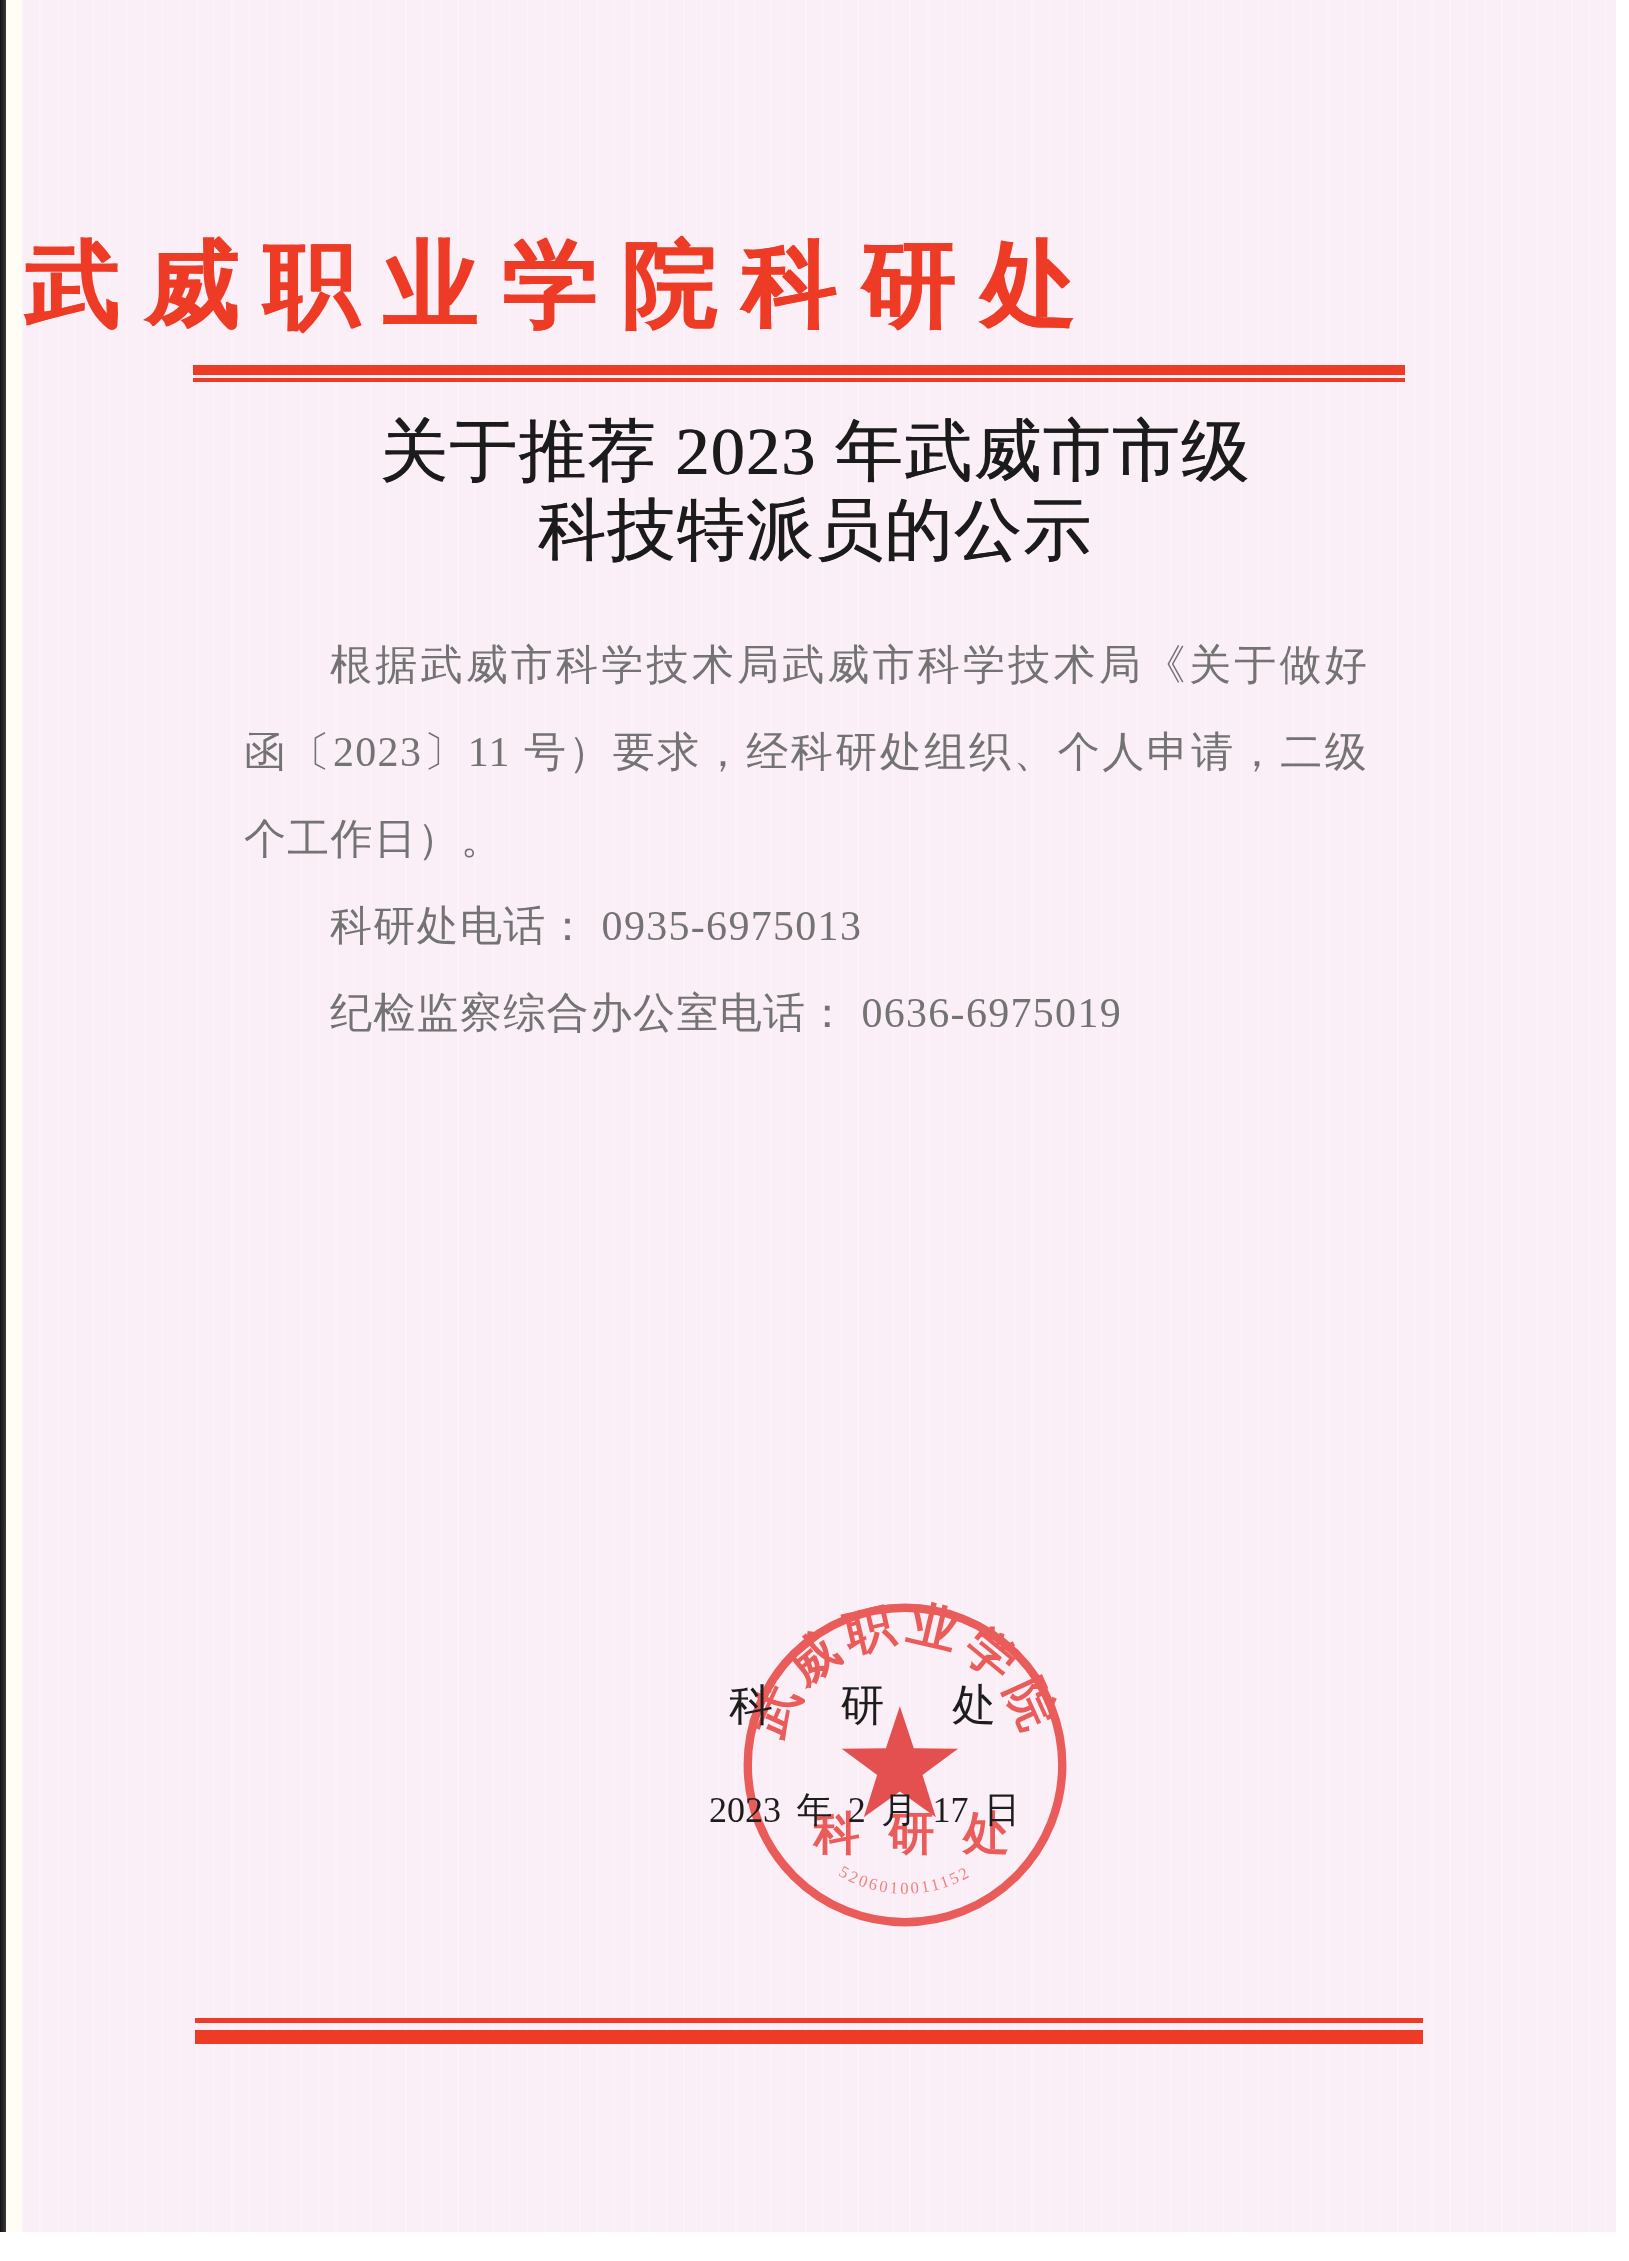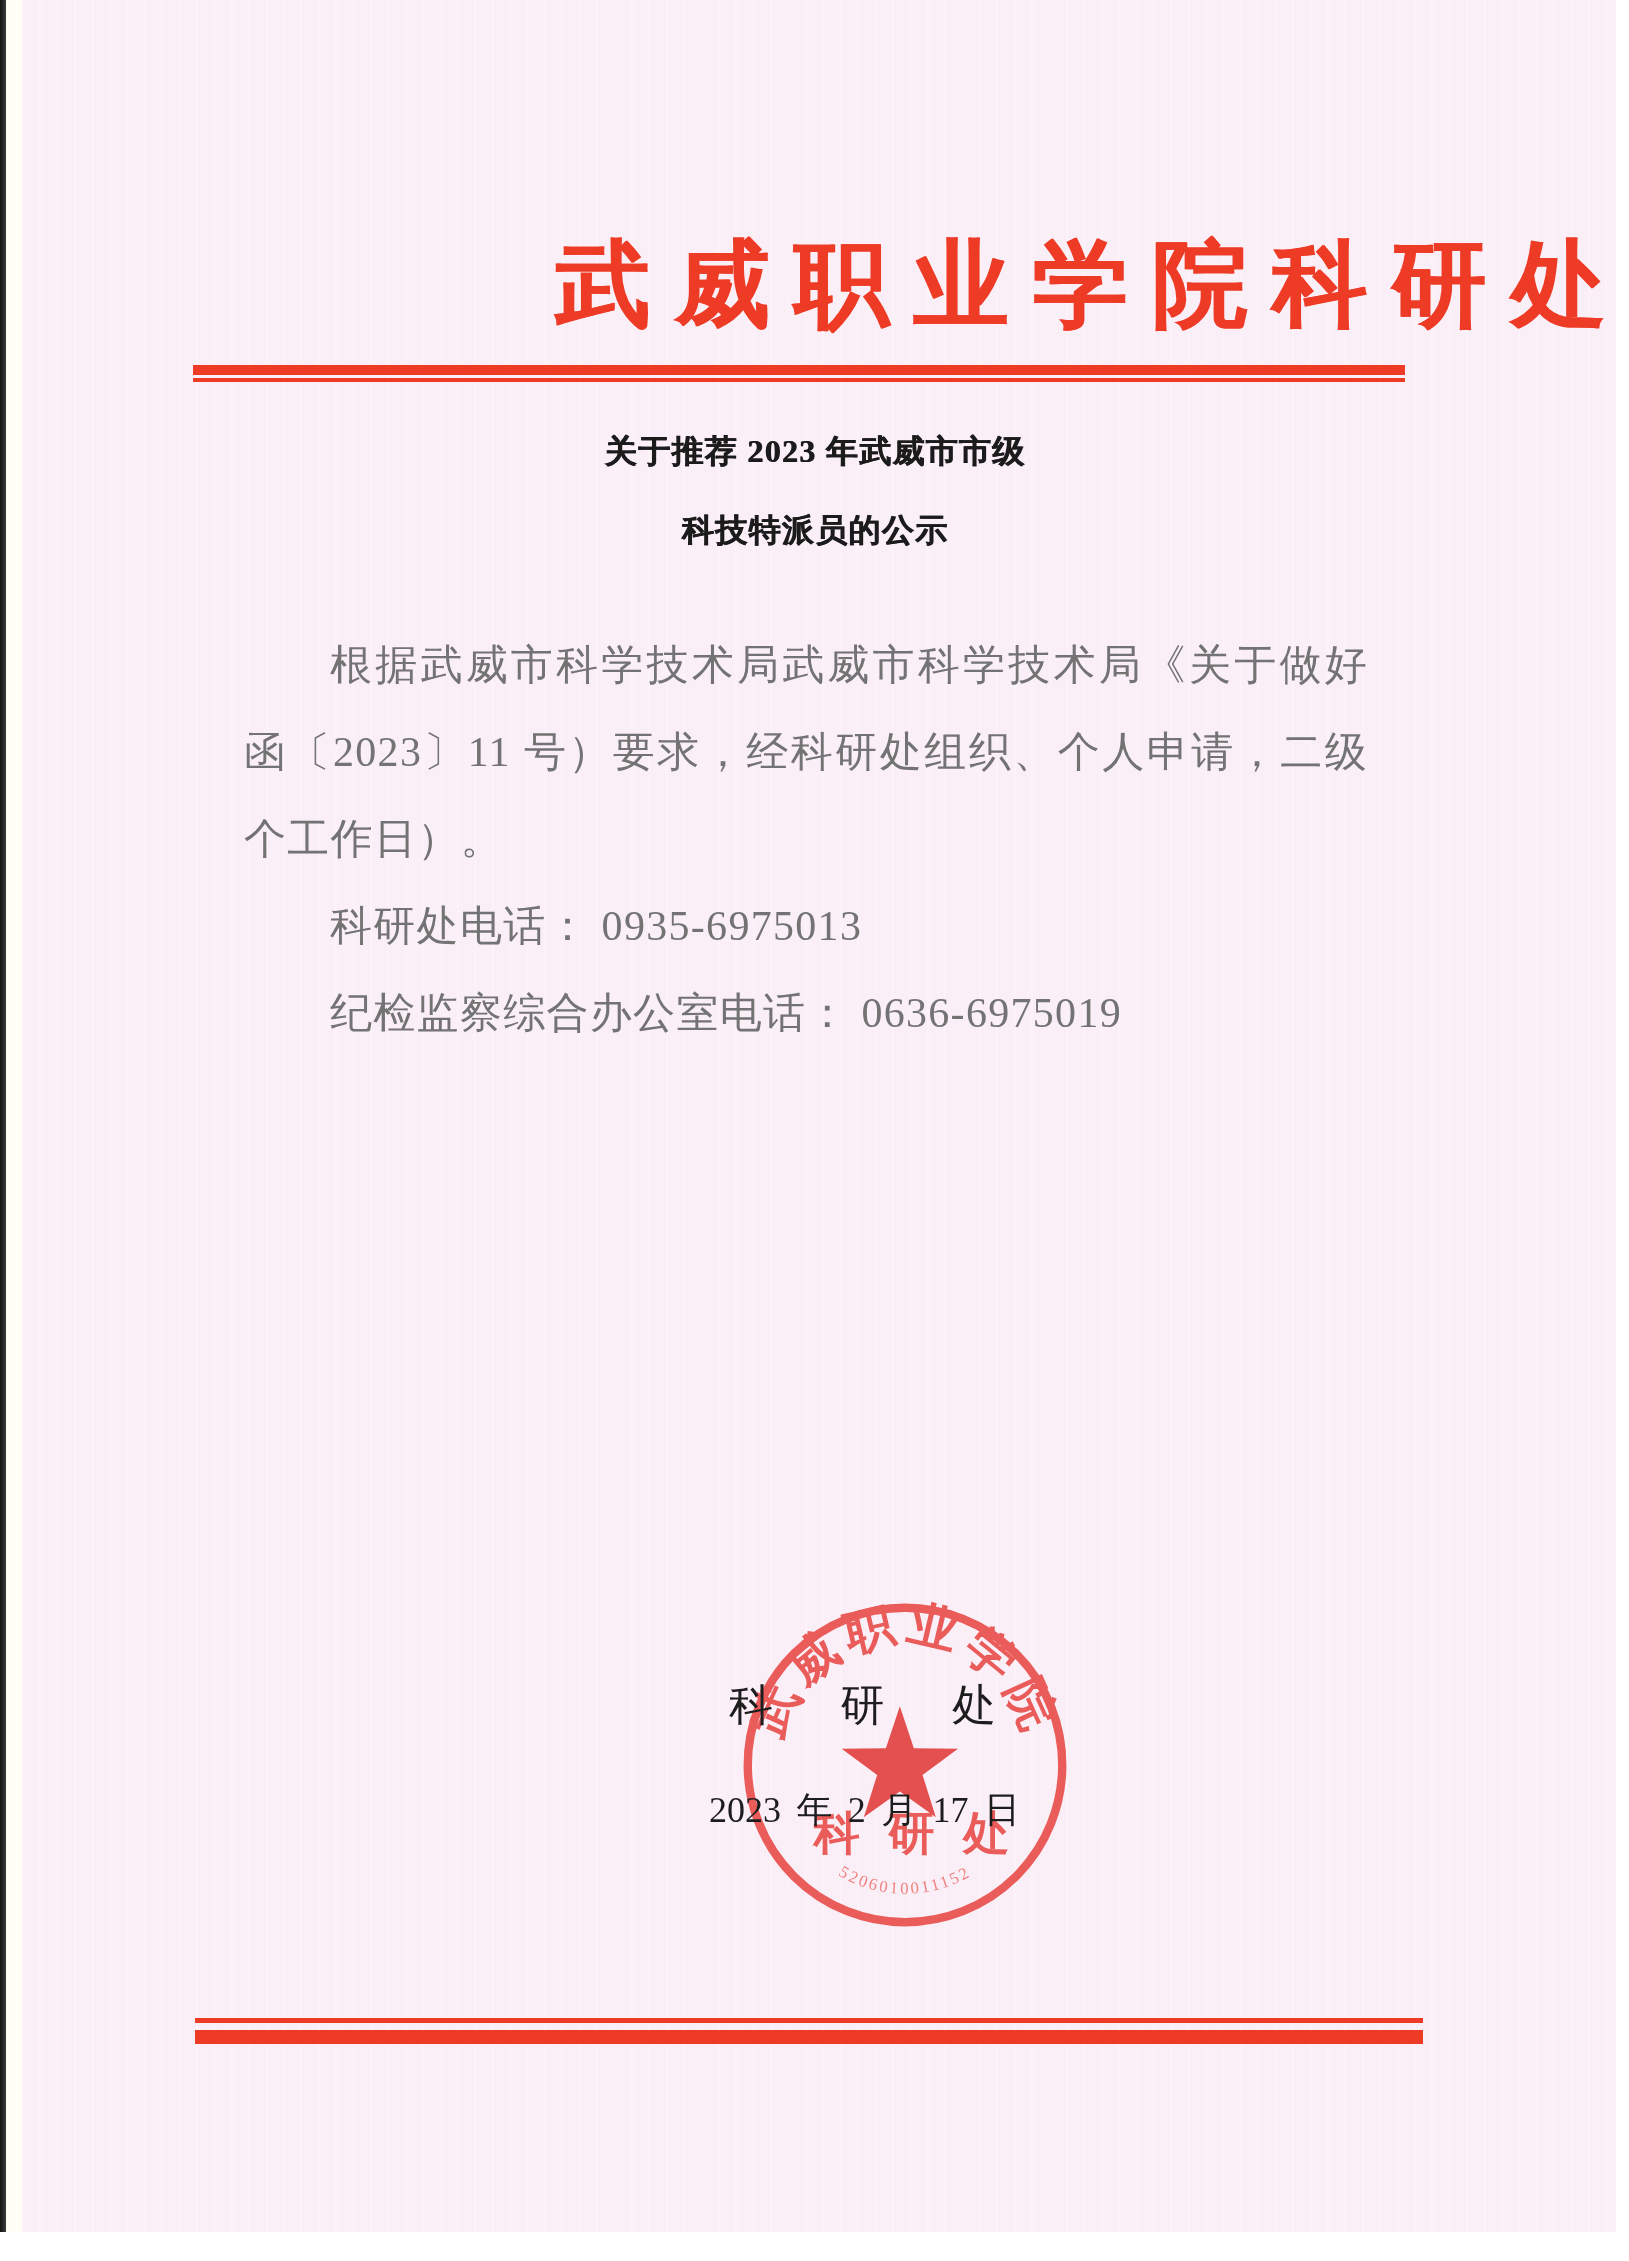--- a/index.html
+++ b/index.html
@@ -29,21 +29,21 @@
     position: absolute; left: 22px; top: 0; width: 1594px; height: 2232px;
     background:
       repeating-linear-gradient(90deg,
         rgba(255,255,255,0.18) 0 1.9px, rgba(255,255,255,0) 1.9px 17.4px),
       #fbeff7;
   }
 
   
   .masthead {
     position: absolute; left: 0; top: 232px; width: 1630px;
-    text-align: right;
+    text-align: left;
     font-size: 95px; line-height: 107px;
     font-weight: 700;
     color: #ee3b26;
     letter-spacing: 24.5px;
     padding-left: 24.5px;
     box-sizing: border-box;
     text-shadow: 1.3px 0 0 #ee3b26;
     white-space: nowrap;
   }
 
@@ -51,21 +51,21 @@
   .rule-top-thick  { left: 193px;  top: 365px;  width: 1212px; height: 10.3px; }
   .rule-top-thin   { left: 193px;  top: 378px;  width: 1212px; height: 3.9px;  }
   .rule-bot-thin   { left: 195px;  top: 2018px; width: 1228px; height: 4.5px;  }
   .rule-bot-thick  { left: 195px;  top: 2030px; width: 1228px; height: 14px; }
 
   
   .doc-title {
     position: absolute; left: 170px; top: 412px; width: 1290px;
     text-align: center;
     color: #1b1b1b;
-    font-size: 32px; line-height: 79px; font-weight: 700;
+    font-size: 68px; line-height: 79px; font-weight: 400;
     letter-spacing: 1.3px;
     text-shadow: 0.8px 0 0 #1b1b1b;
   }
 
   
   .body-text {
     position: absolute; left: 244px; top: 622px; width: 1124px;
     color: #737373;
     font-size: 42px;
   }

